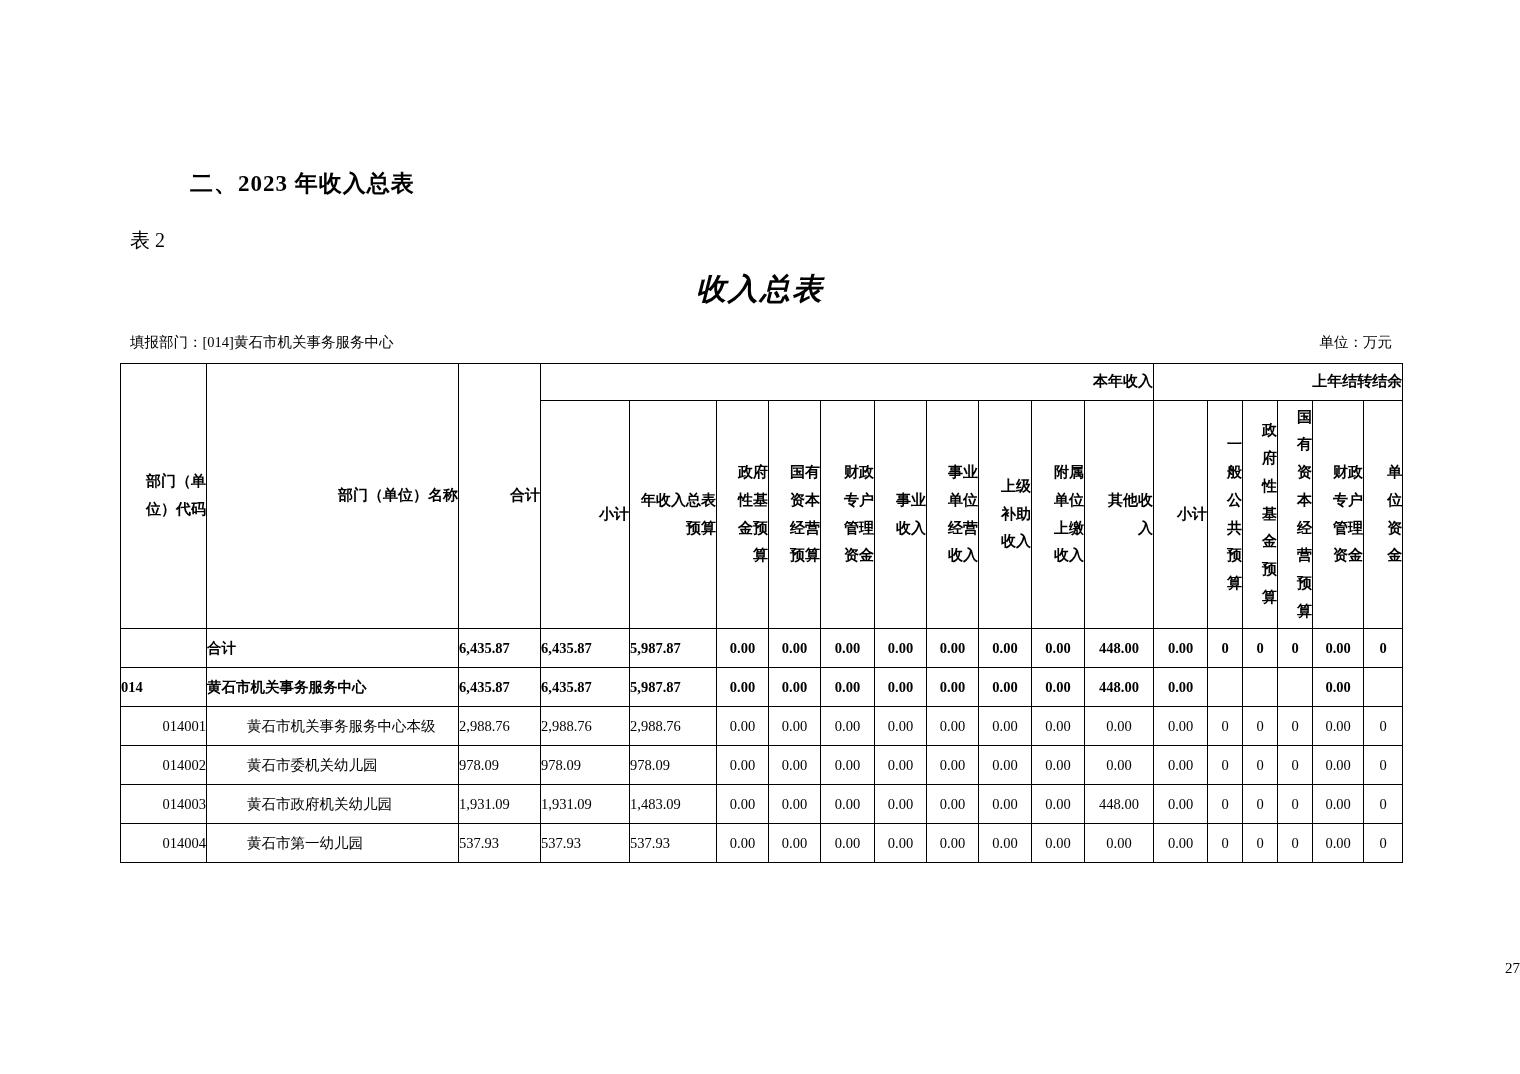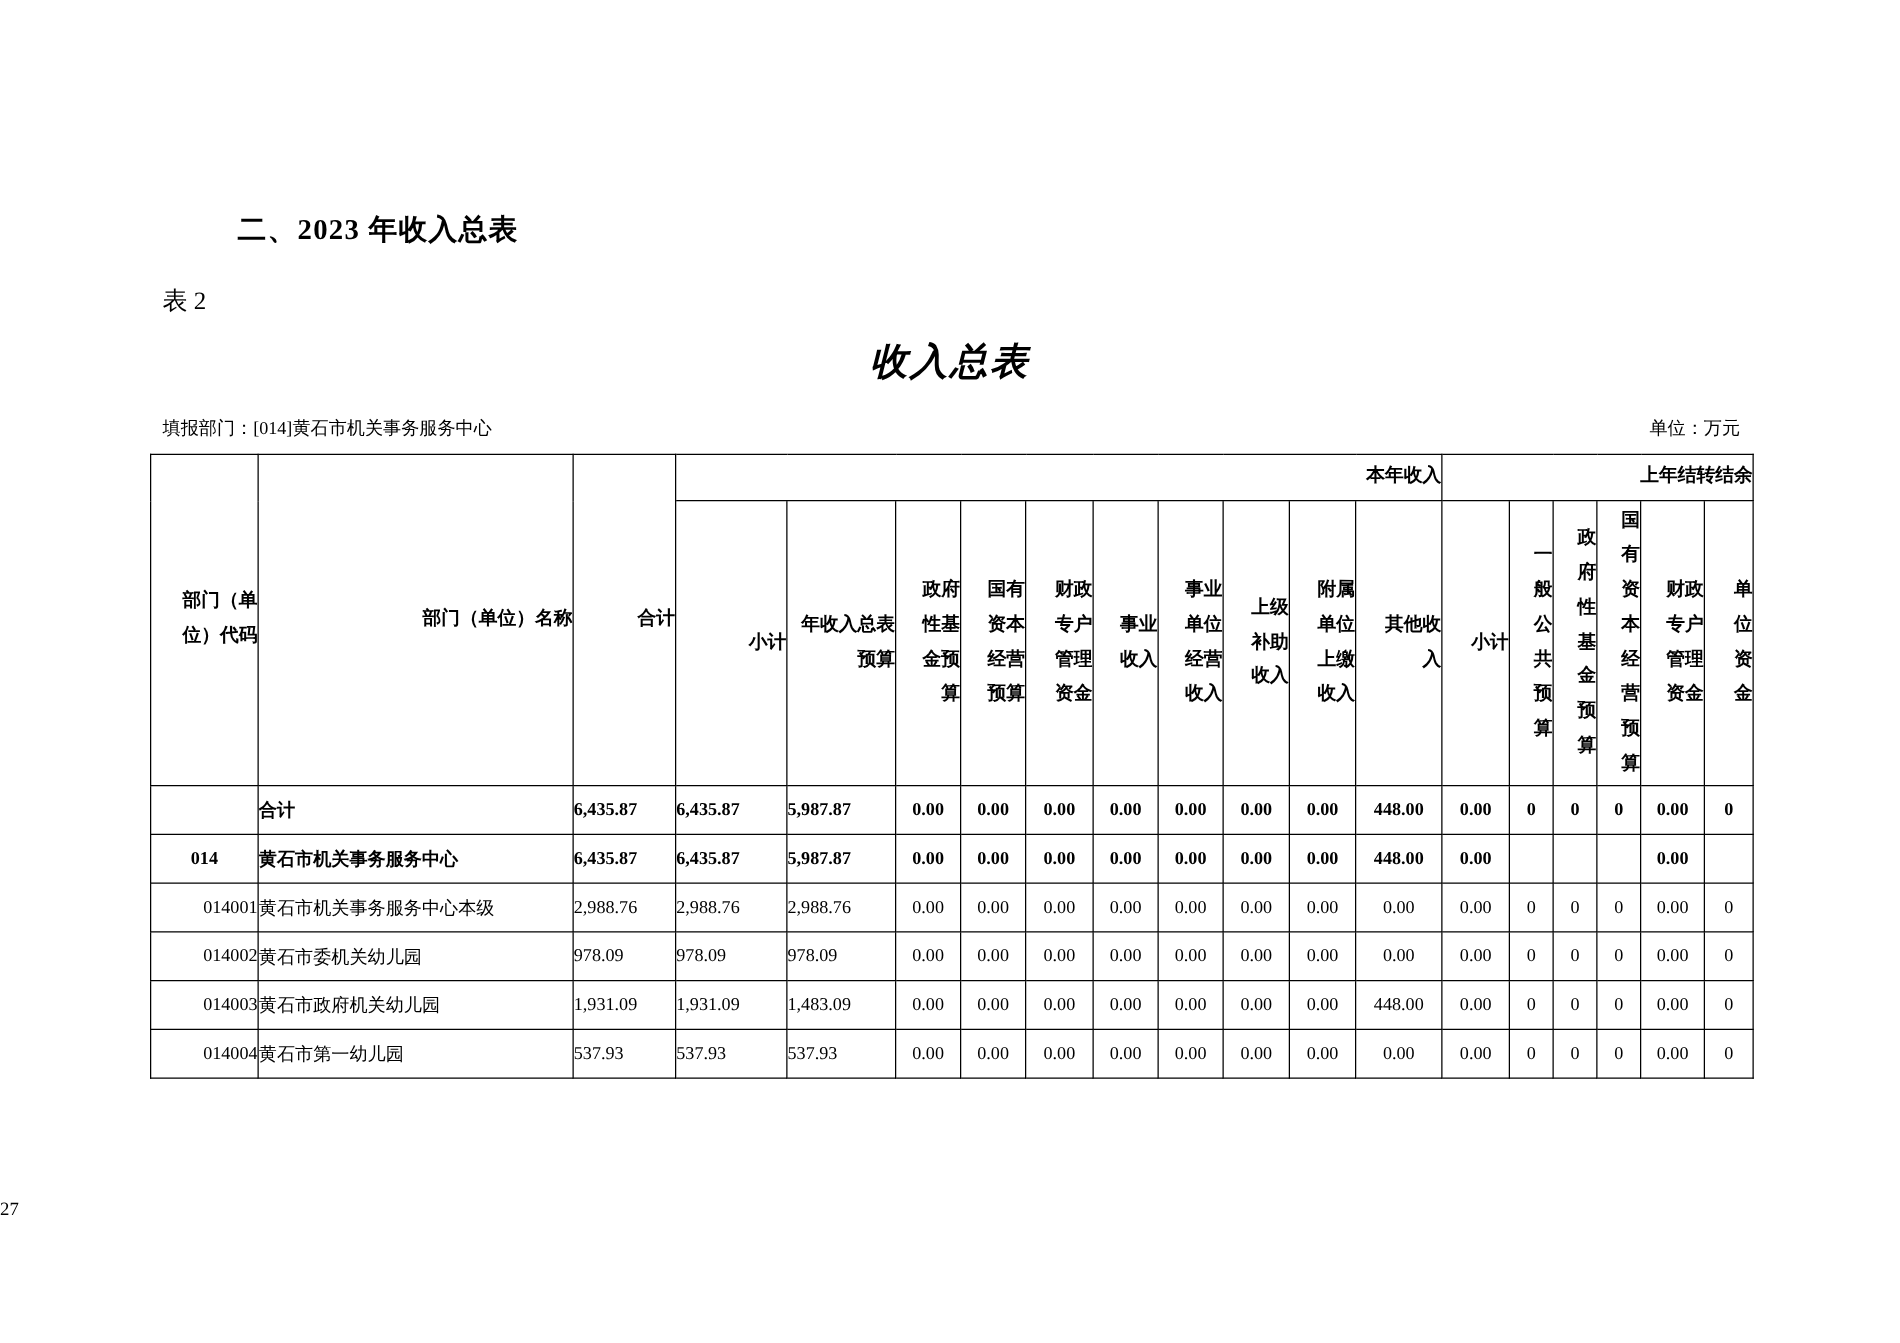--- a/index.html
+++ b/index.html
@@ -45,29 +45,29 @@
     font-weight: bold;
     font-size: 15px;
     text-align: right;
     white-space: pre-line;
     line-height: 1.85;
   }
   tr.band-row { height: 37px; }
   tr.sub-row { height: 228px; }
   tr.data-row { height: 39px; }
   td.name { text-align: left; padding-left: 8px; }
-  td.name.indent { }
-  td.code-left { text-align: center; padding-left: 7px; }
+  td.name.indent { padding-left: 40px; }
+  td.code-left { text-align: left; padding-left: 7px; }
   td.code-center { text-align: right; }
   td.num { padding-right: 7px; }
   td.ctr { text-align: center; }
   tr.bold td { font-weight: bold; }
   .page-number {
     position: absolute; left: 0; top: 960px; width: 100%;
-    text-align: left; font-size: 15px;
+    text-align: right; font-size: 15px;
   }
 </style>
 </head>
 <body>
 
 <div class="page">
 
   <div class="section-heading">二、2023 年收入总表</div>
   <div class="table-label">表 2</div>
   <div class="doc-title">收入总表</div>

